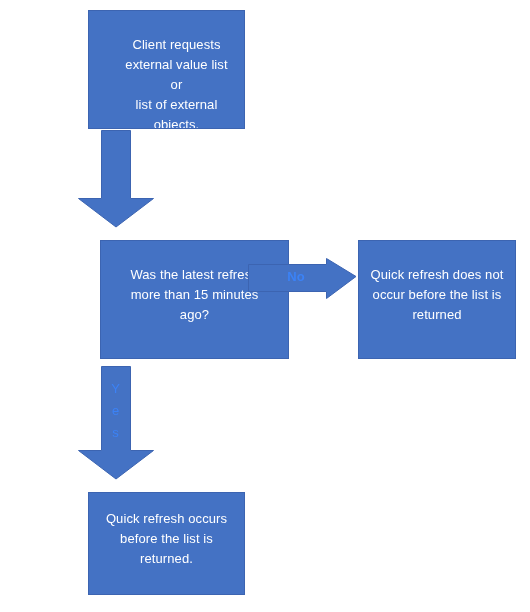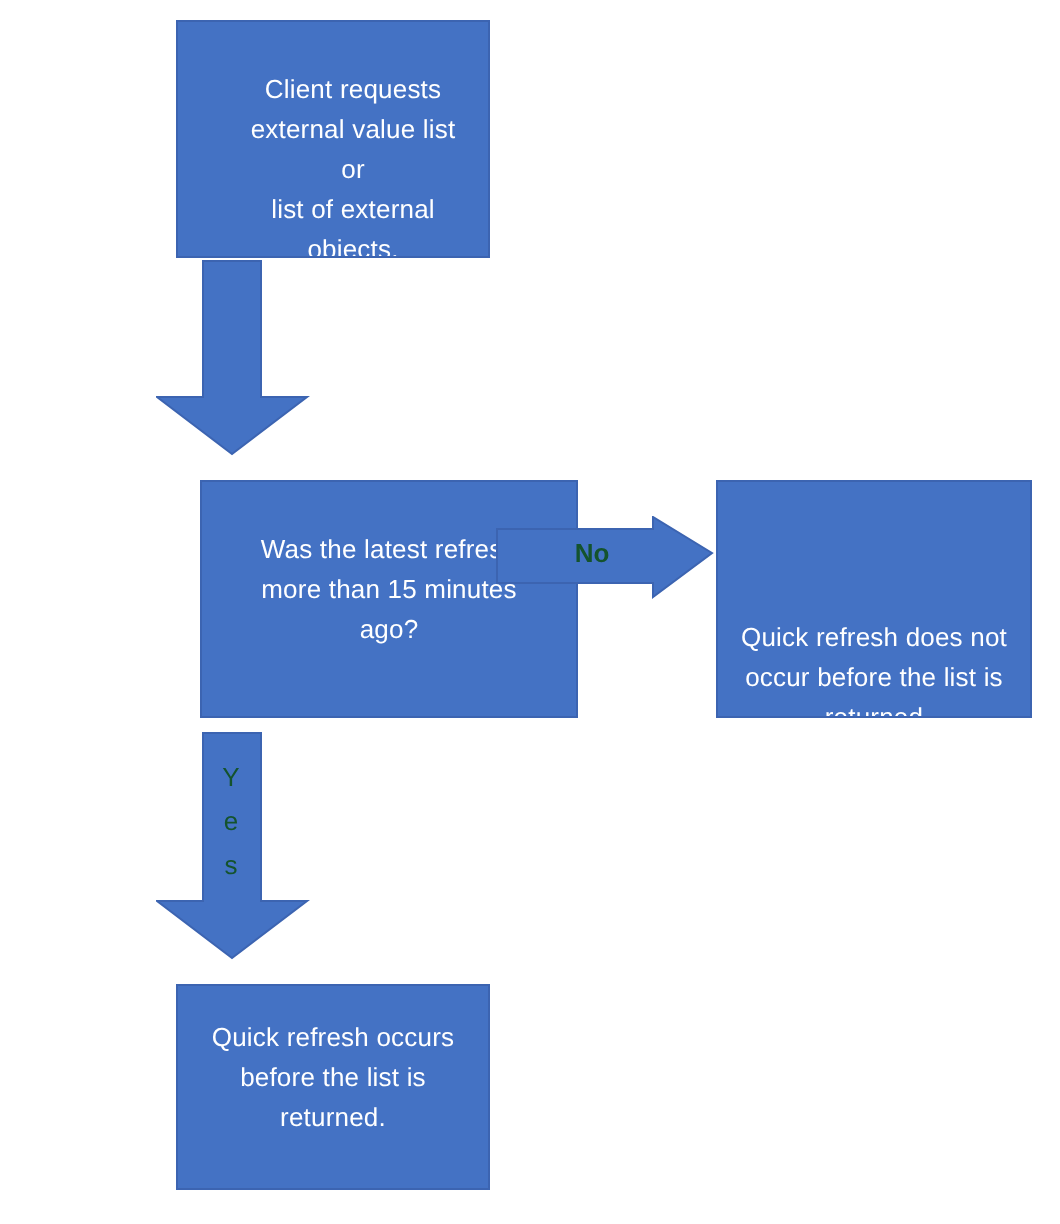--- a/index.html
+++ b/index.html
@@ -40,21 +40,21 @@
   }
 
   #node-start      { left: 88px;  top: 10px;  width: 157px; height: 119px; }
   #node-decision   { left: 100px;  top: 240px; width: 189px; height: 119px; }
   #node-no-result  { left: 358px; top: 240px; width: 158px; height: 119px; }
   #node-yes-result { left: 88px;  top: 492px; width: 157px; height: 103px; }
 
   
   #node-start .node-text      { padding-top: 24px; margin-left: 20px; }
   #node-decision .node-text   { padding-top: 24px; }
-  #node-no-result .node-text  { padding-top: 24px; margin-top: 44px; }
+  #node-no-result .node-text  { padding-top: 24px; }
   #node-yes-result .node-text { padding-top: 16px; }
 
   
   .corner-artifact {
     position: absolute;
     left: 88px;
     top: 10px;
     width: 3px;
     height: 18px;
     background: #C8A45C;
@@ -71,21 +71,21 @@
     stroke-width: 1;
   }
 
   #arrow-down-1 { left: 78px;  top: 130px; }
   #arrow-down-2 { left: 78px;  top: 366px; }
   #arrow-right-no { left: 248px; top: 258px; }
 
   
   .arrow-label {
     position: absolute;
-    color: #14532d;
+    color: #3b82f6;
     font-size: 13px;
     font-weight: bold;
     text-align: center;
     pointer-events: none;
   }
   #label-no {
     left: 258px;
     top: 268px;
     width: 76px;
     line-height: 18px;

